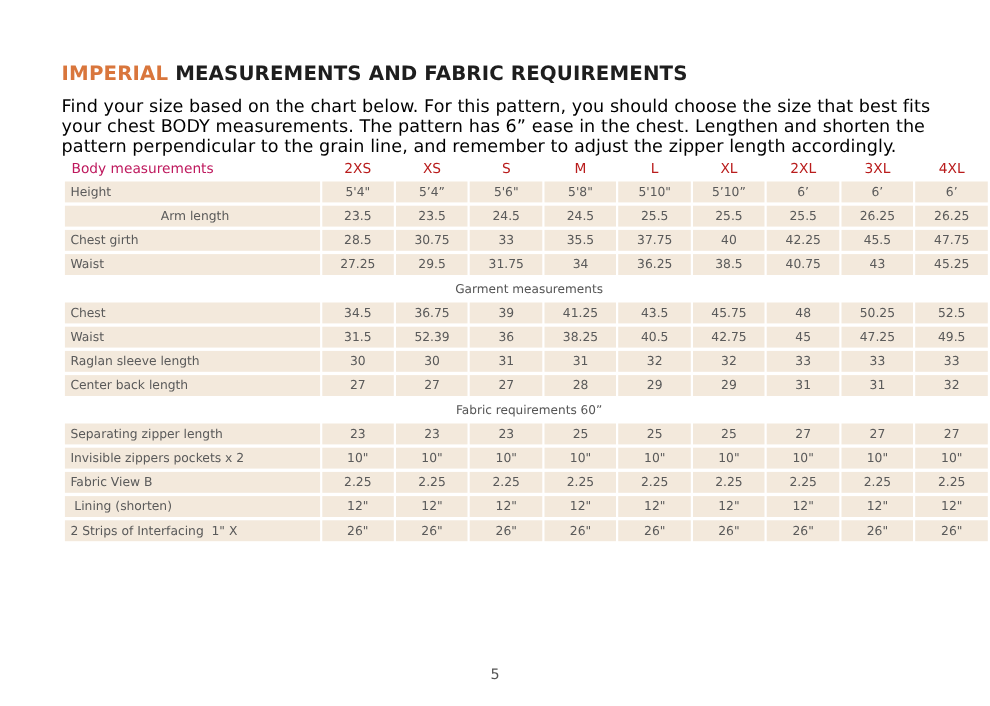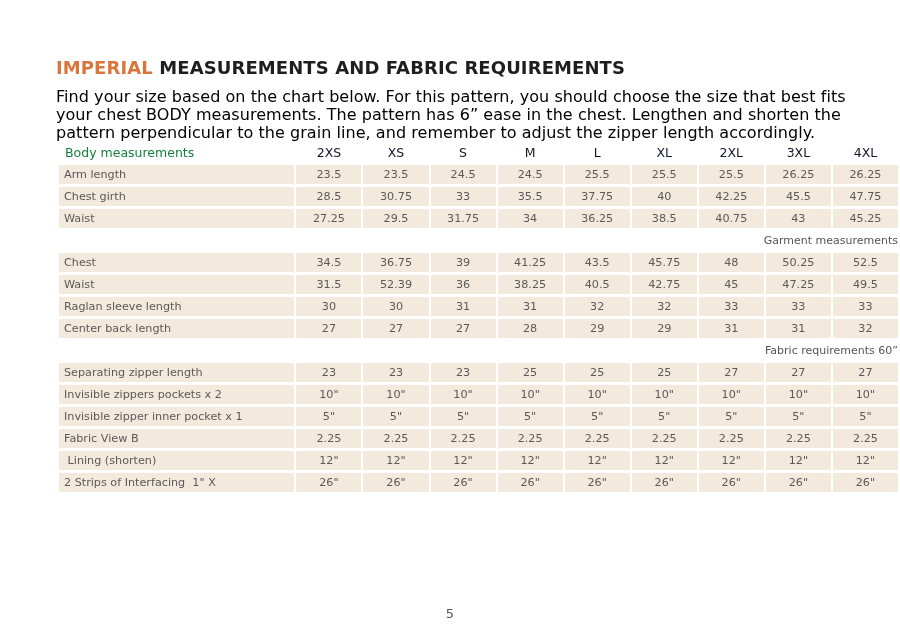--- a/index.html
+++ b/index.html
@@ -24,26 +24,26 @@
       border-collapse: separate; border-spacing: 2px 3px;
       table-layout: fixed;
     }
     .table td, .table th {
       height: 19px; padding: 0; font-size: 11.2px; font-weight: normal;
       color: #5a5a5a; white-space: nowrap;
     }
     .col-label { width: 251px; }
     .col-size { width: 75px; }
     .table th.hdr {
-      height: 20px; text-align: center; font-size: 12.5px; color: #0f172a;
-    }
-    .table th.hdr-label { text-align: left; padding-left: 6px; font-size: 12.5px; color: #15803d; }
+      height: 20px; text-align: center; font-size: 12.5px; color: #b91c1c;
+    }
+    .table th.hdr-label { text-align: left; padding-left: 6px; font-size: 12.5px; color: #be185d; }
     .table td.label { background: #f3e9dc; text-align: left; padding-left: 5px; }
     .table td.val { background: #f3e9dc; text-align: center; }
-    .table td.section { background: transparent; text-align: right; padding-left: 5px; height: 19px; font-size: 11px; color: #555; }
+    .table td.section { background: transparent; text-align: center; padding-left: 5px; height: 19px; font-size: 11px; color: #555; }
     .page-number {
       position: absolute; left: 0; width: 900px; top: 606px; text-align: center;
       font-size: 13px; color: #555;
     }
   </style>
 </head>
 <body>
 
 <h1 class="page-title"><span class="accent">IMPERIAL</span><span> MEASUREMENTS AND FABRIC REQUIREMENTS</span></h1>
 
@@ -71,21 +71,33 @@
         <th class="hdr">M</th>
         <th class="hdr">L</th>
         <th class="hdr">XL</th>
         <th class="hdr">2XL</th>
         <th class="hdr">3XL</th>
         <th class="hdr">4XL</th>
       </tr>
   </thead>
   <tbody id="table-body">
       <tr>
-        <td class="label" style="white-space: pre;">Arm length</td>
+        <td class="label" style="white-space: pre;">Height</td>
+        <td class="val">5'4"</td>
+        <td class="val">5’4”</td>
+        <td class="val">5'6"</td>
+        <td class="val">5'8"</td>
+        <td class="val">5'10"</td>
+        <td class="val">5’10”</td>
+        <td class="val">6’</td>
+        <td class="val">6’</td>
+        <td class="val">6’</td>
+      </tr>
+      <tr>
+        <td class="label" style="white-space: pre; text-align: center;">Arm length</td>
         <td class="val">23.5</td>
         <td class="val">23.5</td>
         <td class="val">24.5</td>
         <td class="val">24.5</td>
         <td class="val">25.5</td>
         <td class="val">25.5</td>
         <td class="val">25.5</td>
         <td class="val">26.25</td>
         <td class="val">26.25</td>
       </tr>
@@ -185,32 +197,20 @@
         <td class="val">10"</td>
         <td class="val">10"</td>
         <td class="val">10"</td>
         <td class="val">10"</td>
         <td class="val">10"</td>
         <td class="val">10"</td>
         <td class="val">10"</td>
         <td class="val">10"</td>
       </tr>
       <tr>
-        <td class="label" style="white-space: pre;">Invisible zipper inner pocket x 1</td>
-        <td class="val">5"</td>
-        <td class="val">5"</td>
-        <td class="val">5"</td>
-        <td class="val">5"</td>
-        <td class="val">5"</td>
-        <td class="val">5"</td>
-        <td class="val">5"</td>
-        <td class="val">5"</td>
-        <td class="val">5"</td>
-      </tr>
-      <tr>
         <td class="label" style="white-space: pre;">Fabric View B</td>
         <td class="val">2.25</td>
         <td class="val">2.25</td>
         <td class="val">2.25</td>
         <td class="val">2.25</td>
         <td class="val">2.25</td>
         <td class="val">2.25</td>
         <td class="val">2.25</td>
         <td class="val">2.25</td>
         <td class="val">2.25</td>

